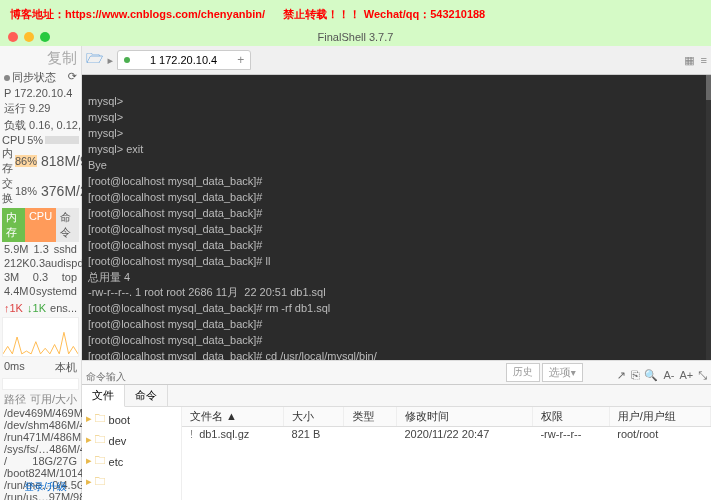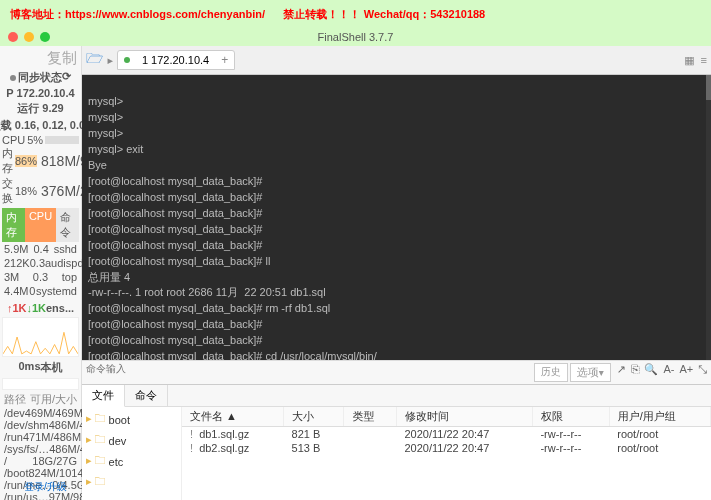--- a/index.html
+++ b/index.html
@@ -5,44 +5,44 @@
 * { margin: 0; padding: 0; box-sizing: border-box; font-family: Arial, "Microsoft YaHei", sans-serif; font-size: 11px; }
 body { background: #ececec; width: 711px; height: 500px; overflow: hidden; }
 .watermark { background: #d5fac6; padding: 6px 10px; color: #ff0000; font-size: 13px; font-weight: bold; }
 .watermark a { color: #ff0000; text-decoration: none; }
 .titlebar { background: #d5fac6; padding: 3px 0; text-align: center; color: #555; font-size: 11px; position: relative; }
 .traffic { position: absolute; left: 8px; top: 4px; display: flex; gap: 6px; }
 .traffic span { width: 10px; height: 10px; border-radius: 50%; display: inline-block; }
 .t-red { background: #ff5f56; } .t-yel { background: #ffbd2e; } .t-grn { background: #27c93f; }
 .main { display: flex; height: calc(500px - 42px); }
 .sidebar { width: 82px; background: #f7f7f7; border-right: 1px solid #ddd; font-size: 10px; color: #555; padding: 2px; }
-.sb-row { display: flex; justify-content: center; padding: 1px 2px; white-space: nowrap; font-weight: bold; }
+.sb-row { display: flex; justify-content: space-between; padding: 1px 2px; white-space: nowrap; }
 .sb-status { width: 6px; height: 6px; background: #888; border-radius: 50%; display: inline-block; margin-right: 2px; }
 .sb-bar { display: flex; align-items: center; gap: 2px; font-size: 9px; }
 .sb-bar-bg { flex: 1; height: 8px; background: #ddd; position: relative; }
 .sb-bar-fill { height: 100%; }
 .sb-tabs { display: flex; font-size: 9px; margin-top: 2px; }
 .sb-tab { padding: 2px 4px; }
 .sb-tab.mem { background: #6fbf4e; color: #fff; }
 .sb-tab.cpu { background: #ff9b5a; color: #fff; }
 .sb-tab.cmd { background: #e8e8e8; }
 .sb-proc { font-size: 9px; padding: 1px 2px; display: flex; justify-content: space-between; }
 .sb-chart { height: 40px; background: linear-gradient(to top, #fff 0%, #fff 100%); position: relative; margin: 2px 0; border: 1px solid #eee; }
 .sb-chart svg { width: 100%; height: 100%; }
 .sb-disk-row { display: flex; justify-content: space-between; padding: 0 2px; }
 .sb-link { color: #0066cc; font-size: 10px; padding: 4px 2px; position: absolute; bottom: 2px; margin-left: 20px; margin-top: 20px;}
 .content { flex: 1; display: flex; flex-direction: column; }
 .tabbar { background: #f0f0f0; border-bottom: 1px solid #ccc; display: flex; align-items: center; padding: 2px 4px; gap: 4px; }
 .tab-folder { color: #2a7fd4; font-size: 14px; }
-.tab { background: #fff; border: 1px solid #ccc; padding: 2px 6px; border-radius: 3px 3px 0 0; font-size: 10px; display: flex; align-items: center; gap: 12px; }
+.tab { background: #fff; border: 1px solid #ccc; padding: 2px 6px; border-radius: 3px 3px 0 0; font-size: 10px; display: flex; align-items: center; gap: 20px; }
 .tab .dot { width: 6px; height: 6px; background: #4caf50; border-radius: 50%; }
 .tab .plus { color: #888; font-size: 12px; }
 .tab-tools { margin-left: auto; display: flex; gap: 6px; color: #888; font-size: 11px; }
 .terminal { background: #2b2b2b; color: #bbb; font-family: Consolas, monospace; font-size: 10.5px; padding: 4px 6px; flex: 1; line-height: 1.45; overflow: hidden; white-space: pre; position: relative; }
-.term-footer { background: #f7f7f7; border-top: 1px solid #ddd; display: flex; align-items: flex-start; padding: 2px 4px; font-size: 10px; color: #999; }
+.term-footer { background: #f7f7f7; border-top: 1px solid #ddd; display: flex; align-items: flex-end; padding: 2px 4px; font-size: 10px; color: #999; gap: 28px; }
 .term-footer input { border: none; background: transparent; flex: 1; font-size: 10px; color: #999; outline: none; }
 .term-footer .btns { display: flex; gap: 2px; }
 .term-footer .btn { border: 1px solid #ccc; padding: 1px 6px; background: #fff; font-size: 10px; }
 .term-footer .icons { display: flex; gap: 5px; color: #666; margin-left: 6px; font-size: 11px; }
 .files-panel { background: #fff; border-top: 1px solid #ccc; height: 120px; display: flex; flex-direction: column; }
 .ft-head { display: flex; border-bottom: 1px solid #ddd; background: #f7f7f7; }
 .ft-tab { padding: 3px 10px; font-size: 11px; border-right: 1px solid #ddd; }
 .ft-tab.active { background: #fff; border-bottom: 1px solid #fff; margin-bottom: -1px; }
 .ft-path { padding: 3px 6px; color: #888; font-size: 10px; border-bottom: 1px solid #eee; display: flex; }
 .ft-path .hist { margin-left: auto; border: 1px solid #ccc; padding: 0 6px; font-size: 10px; }
@@ -104,21 +104,21 @@
         <span style="font-size:14px">376M/2G</span>
       </div>
     <div class="sb-tabs">
       <span class="sb-tab mem">内存</span>
       <span class="sb-tab cpu">CPU</span>
       <span class="sb-tab cmd">命令</span>
     </div>
     <div id="proc-list">
         <div class="sb-proc">
           <span>5.9M</span>
-          <span>0.4</span>
+          <span>1.3</span>
           <span>sshd</span>
         </div>
         <div class="sb-proc">
           <span>212K</span>
           <span>0.3</span>
           <span>audispd</span>
         </div>
         <div class="sb-proc">
           <span>3M</span>
           <span>0.3</span>
@@ -281,27 +281,19 @@
               </thead>
             <tbody id="ft-rows">
                 <tr>
                   <td><span class="ficon">! </span>db1.sql.gz</td>
                   <td>821 B</td>
                   <td></td>
                   <td>2020/11/22 20:47</td>
                   <td>-rw-r--r--</td>
                   <td>root/root</td>
                 </tr>
-                <tr>
-                  <td><span class="ficon">! </span>db2.sql.gz</td>
-                  <td>513 B</td>
-                  <td></td>
-                  <td>2020/11/22 20:47</td>
-                  <td>-rw-r--r--</td>
-                  <td>root/root</td>
-                </tr>
               </tbody>
           </table>
         </div>
       </div>
     </div>
   </div>
 </div>
 
 </body></html>

